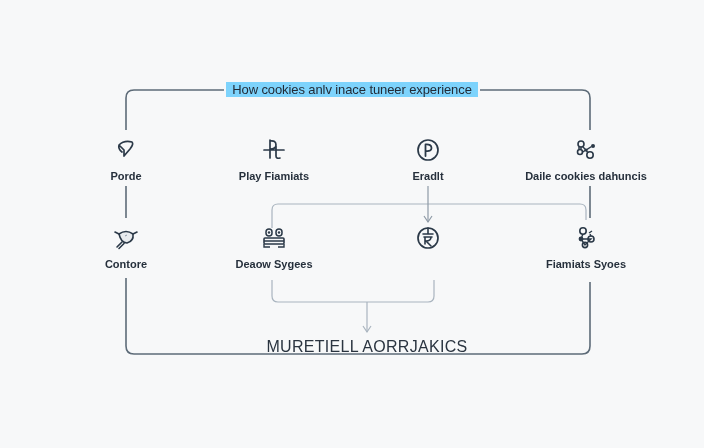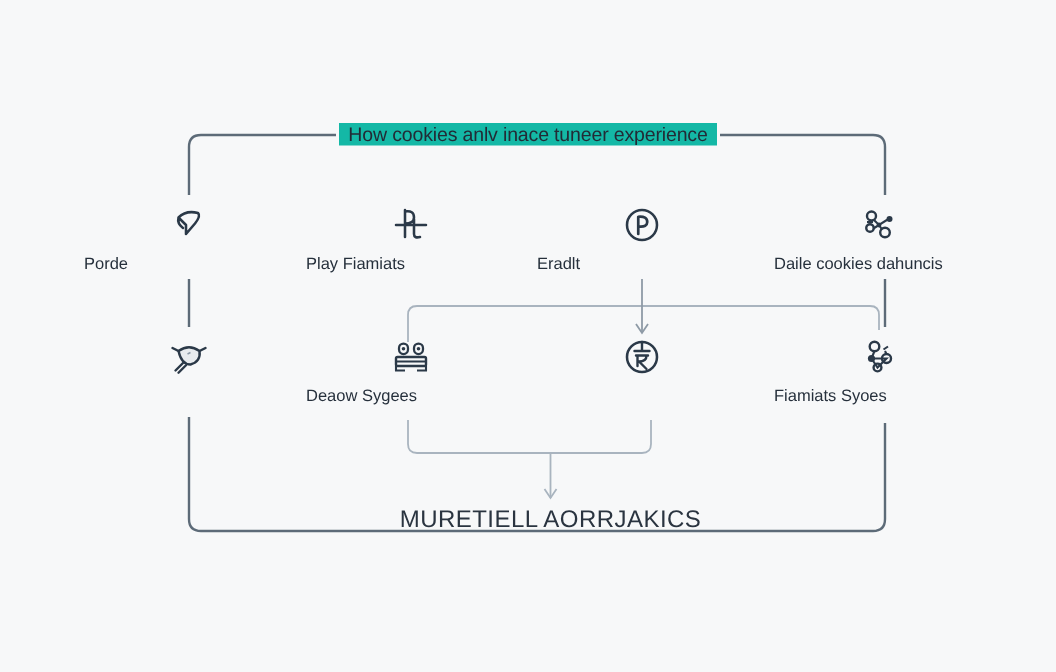--- a/index.html
+++ b/index.html
@@ -26,27 +26,29 @@
       width: 704px; height: 448px;
     }
     .title {
       position: absolute;
       left: 226px;
       top: 82px;
       width: 252px;
       text-align: center;
       font-size: 13px;
       color: #222b36;
-      background: #14b8a6;
+      background: #7dd3fc;
       letter-spacing: -0.1px;
       white-space: nowrap;
     }
     .node {
       position: absolute;
       width: 140px;
+      text-align: center;
+      font-weight: bold;
     }
     .node .icon {
       display: block;
       width: 28px;
       height: 28px;
       margin: 0 auto;
     }
     .node .label {
       display: block;
       margin-top: 6px;
@@ -129,20 +131,21 @@
     </svg>
     <span class="label">Daile cookies dahuncis</span>
   </div>
 
   <div class="node" style="left:56px; top:224px;">
     <svg class="icon" viewBox="0 0 28 28">
       <path d="M7 10 Q14 5 21 10 Q22 17 15 19 Q9 19 7 10 Z" fill="#e8ebee" stroke="#2b3948" stroke-width="1.6" stroke-linejoin="round"></path>
       <path d="M3 8 L7 10 M25 8 L21 10 M10 18 L5 23 M12 19.5 L7 24.5" fill="none" stroke="#2b3948" stroke-width="1.6" stroke-linecap="round"></path>
       <path d="M13 12 L15 11" stroke="#8a98a6" stroke-width="1"></path>
     </svg>
+    <span class="label">Contore</span>
   </div>
 
   <div class="node" style="left:204px; top:224px;">
     <svg class="icon" viewBox="0 0 28 28">
       <rect x="6" y="5" width="6" height="7" rx="3" fill="none" stroke="#2b3948" stroke-width="1.5"></rect>
       <rect x="16" y="5" width="6" height="7" rx="3" fill="none" stroke="#2b3948" stroke-width="1.5"></rect>
       <circle cx="9" cy="8.5" r="1.2" fill="#2b3948"></circle>
       <circle cx="19" cy="8.5" r="1.2" fill="#2b3948"></circle>
       <rect x="4" y="14" width="20" height="6" rx="1" fill="none" stroke="#2b3948" stroke-width="1.6"></rect>
       <path d="M4 17 L24 17 M4 20 L4 23 L10 23 M24 20 L24 23 L18 23" fill="none" stroke="#2b3948" stroke-width="1.4"></path>

